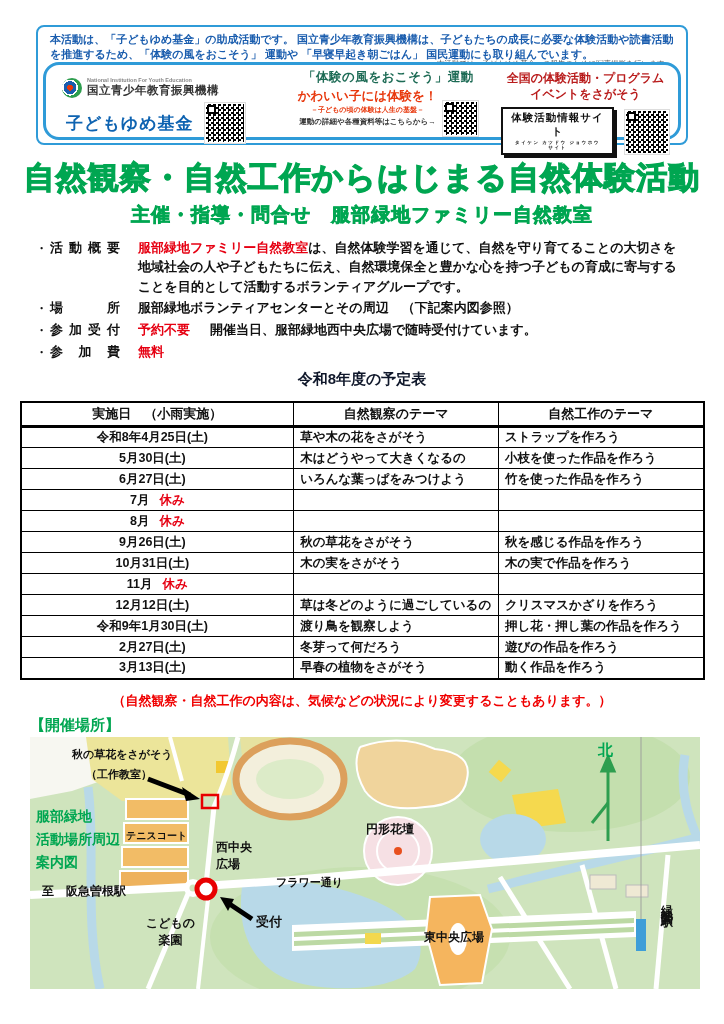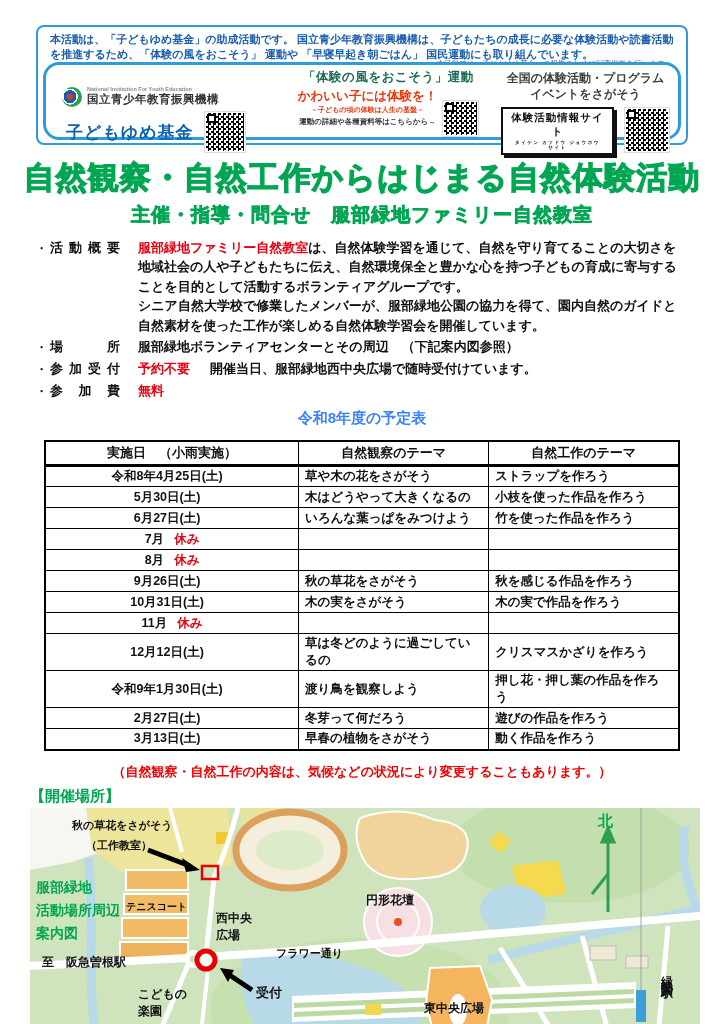--- a/index.html
+++ b/index.html
@@ -6,21 +6,21 @@
   .page{position:relative;width:724px;height:1024px;overflow:hidden;background:#fff;
         font-family:"Liberation Sans","DejaVu Sans",sans-serif;color:#111;}
 
   
   .notice-box{position:relative;margin:25px 36px 0;height:120px;box-sizing:border-box;
               border:2px solid #2f9bd8;border-radius:8px;background:#fff;}
   .notice-text{padding:5px 12px 0 12px;font-size:11px;font-weight:700;color:#1a5dae;line-height:1.38;}
   .photo-note{position:absolute;right:14px;top:32px;font-size:7.5px;color:#555;font-weight:400;}
   .partner-box{position:absolute;left:5px;right:5px;top:35px;bottom:3px;background:#fff;
                border:3px solid #2f9bd8;border-radius:16px;display:flex;align-items:stretch;}
-  .sec-left{width:240px;padding:21px 0 0 16px;box-sizing:border-box;}
+  .sec-left{width:240px;padding:12px 0 0 16px;box-sizing:border-box;}
   .org-row{display:flex;align-items:center;gap:5px;}
   .logo-mark{width:20px;height:20px;border-radius:50%;flex-shrink:0;
              background:radial-gradient(circle at 40% 48%, #e8380d 0 3px, #1a5dae 3px 6.5px, #ffffff 6.5px 8px, #2e9e4f 8px);}
   .org-en{font-size:5.5px;color:#888;font-weight:700;}
   .org-jp{font-size:11.5px;font-weight:800;color:#333;letter-spacing:0.5px;}
   .fund-row{display:flex;align-items:center;gap:10px;margin:4px 0 0 4px;}
   .fund-name{font-size:17px;font-weight:900;color:#0e63b1;letter-spacing:1px;}
   .qr{position:relative;background:#fff;border:1px solid #ddd;flex-shrink:0;}
   .qr::before{content:"";position:absolute;inset:1px;
      background:conic-gradient(#000 25%, transparent 0 50%, #000 0 75%, transparent 0) 0 0/5px 5px;}
@@ -29,44 +29,44 @@
   .qr-a{width:40px;height:40px;}
   .qr-b{width:35px;height:35px;margin-top:14px;}
   .qr-c{width:44px;height:44px;}
   .sec-mid{width:205px;padding-top:4px;text-align:center;}
   .slogan{font-size:12.5px;font-weight:900;color:#1d6b55;letter-spacing:0.5px;}
   .mid-row{display:flex;justify-content:center;gap:5px;}
   .catch{font-size:12.5px;font-weight:900;color:#e8380d;margin-top:2px;}
   .catch-sub{font-size:7px;font-weight:700;color:#e8380d;}
   .mid-info{font-size:7.5px;font-weight:700;color:#333;margin-top:2px;}
   .sec-right{flex:1;padding:6px 8px 0 10px;text-align:center;}
-  .prog-line{font-size:12px;font-weight:800;color:#404040;line-height:1.3;}
-  .badge-row{display:flex;align-items:flex-start;justify-content:center;gap:10px;margin-top:5px;}
+  .prog-line{font-size:12px;font-weight:800;color:#b91c1c;line-height:1.3;}
+  .badge-row{display:flex;align-items:flex-end;justify-content:center;gap:10px;margin-top:5px;}
   .badge{border:2.5px solid #111;box-shadow:3px 3px 0 #111;background:#fff;padding:2px 8px 3px;}
   .badge-main{font-size:10.5px;font-weight:900;color:#111;letter-spacing:1px;}
   .badge-sub{font-size:4.5px;font-weight:700;color:#111;letter-spacing:1.5px;margin-top:1px;}
 
   
   .main-title{margin-top:17px;text-align:center;color:#00a651;font-size:31px;font-weight:900;
               letter-spacing:1px;line-height:1.05;-webkit-text-stroke:1.2px #00a651;}
   .sub-title{margin-top:7px;text-align:center;color:#00a651;font-size:19px;font-weight:900;
              -webkit-text-stroke:0.7px #00a651;letter-spacing:1px;}
 
   
   .info-sec{margin:10px 36px 0;font-size:13px;font-weight:700;color:#111;}
   .irow{display:flex;line-height:1.5;margin-bottom:2px;}
   .bullet{width:14px;font-size:11px;padding-top:2px;flex-shrink:0;}
   .ilabel{width:70px;margin-right:18px;flex-shrink:0;text-align:justify;text-align-last:justify;}
   .ibody{flex:1;}
   .red{color:#e60012;}
   .gap-r{margin-right:20px;font-family:Liberation Mono, monospace;}
 
   
-  .sched-title{margin:8px 0 4px;text-align:center;color:#3b82f6;font-size:15px;font-weight:900;}
-  table.sched{width:636px;margin:12px auto;border-collapse:collapse;table-layout:fixed;border:2.5px solid #000;}
+  .sched-title{margin:8px 0 4px;text-align:center;color:#0f172a;font-size:15px;font-weight:900;}
+  table.sched{width:685px;margin:12px auto;border-collapse:collapse;table-layout:fixed;border:2.5px solid #000;}
   table.sched th,table.sched td{border:1.5px solid #000;font-weight:700;padding:1px 6px;height:21px;box-sizing:border-box;}
   table.sched thead th{font-size:13px;text-align:center;border-bottom:3px solid #000;height:25px;}
   table.sched td{font-size:12.5px;}
   .c-date{text-align:center;}
   .rest{margin-left:10px;font-weight:800;}
   .sched-note{margin-top:6px;text-align:center;color:#f00000;font-size:13px;font-weight:700;}
 
   
   .venue-head{margin:6px 0 2px 30px;color:#00a651;font-size:15px;font-weight:900;}
   .map-wrap{position:relative;width:670px;height:252px;margin-left:30px;}
@@ -127,21 +127,20 @@
 
   <div class="main-title">自然観察・自然工作からはじまる自然体験活動</div>
   <div class="sub-title">主催・指導・問合せ　服部緑地ファミリー自然教室</div>
 
   <div class="info-sec">
     <div class="irow">
       <span class="bullet">・</span>
       <span class="ilabel">活動概要</span>
       <span class="ibody">
         <span class="red">服部緑地ファミリー自然教室</span><span>は、自然体験学習を通じて、自然を守り育てることの大切さを地域社会の人や子どもたちに伝え、自然環境保全と豊かな心を持つ子どもの育成に寄与することを目的として活動するボランティアグループです。</span>
-        <div>シニア自然大学校で修業したメンバーが、服部緑地公園の協力を得て、園内自然のガイドと自然素材を使った工作が楽しめる自然体験学習会を開催しています。</div>
       </span>
     </div>
     <div class="irow">
       <span class="bullet">・</span>
       <span class="ilabel">場所</span>
       <span class="ibody">服部緑地ボランティアセンターとその周辺　（下記案内図参照）</span>
     </div>
     <div class="irow">
       <span class="bullet">・</span>
       <span class="ilabel">参加受付</span>
@@ -327,21 +326,21 @@
     </div>
     <div class="mlabel" style="left:96px;top:92px;font-size:10px;">テニスコート</div>
     <div class="mlabel" style="left:186px;top:102px;font-size:12px;line-height:17px;">
       <div>西中央</div>
       <div>広場</div>
     </div>
     <div class="mlabel" style="left:336px;top:84px;font-size:12px;">円形花壇</div>
     <div class="mlabel" style="left:246px;top:138px;font-size:11px;">フラワー通り</div>
     <div class="mlabel" style="left:12px;top:146px;font-size:12px;">至　阪急曽根駅</div>
     <div class="mlabel" style="left:226px;top:176px;font-size:13px;">受付</div>
-    <div class="mlabel" style="left:108px;top:178px;font-size:12px;line-height:17px;text-align:left;">
+    <div class="mlabel" style="left:116px;top:178px;font-size:12px;line-height:17px;text-align:center;">
       <div>こどもの</div>
       <div>楽園</div>
     </div>
     <div class="mlabel" style="left:394px;top:192px;font-size:12px;">東中央広場</div>
     <div class="mlabel vstation" style="left:628px;top:158px;font-size:12px;">緑地公園駅</div>
     <div class="mlabel m-green" style="left:568px;top:4px;font-size:15px;">北</div>
   </div>
 
 </div>
 

